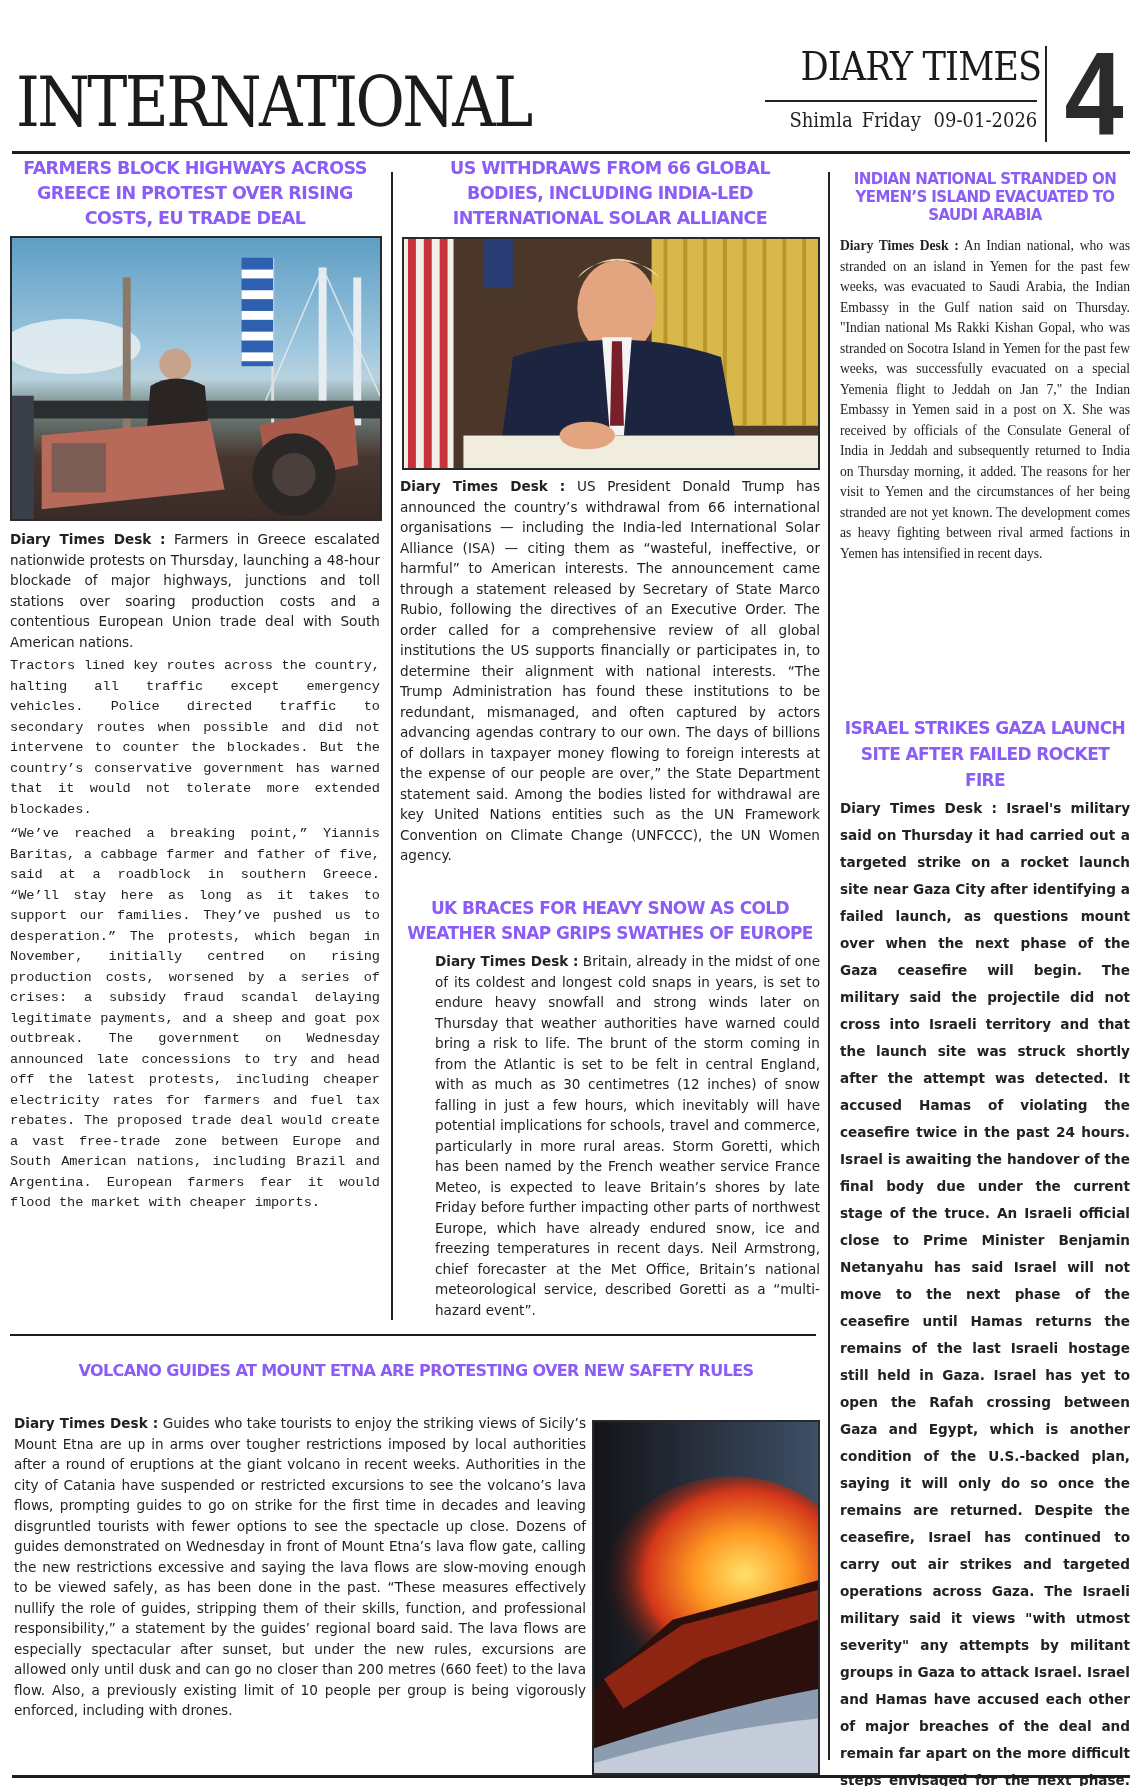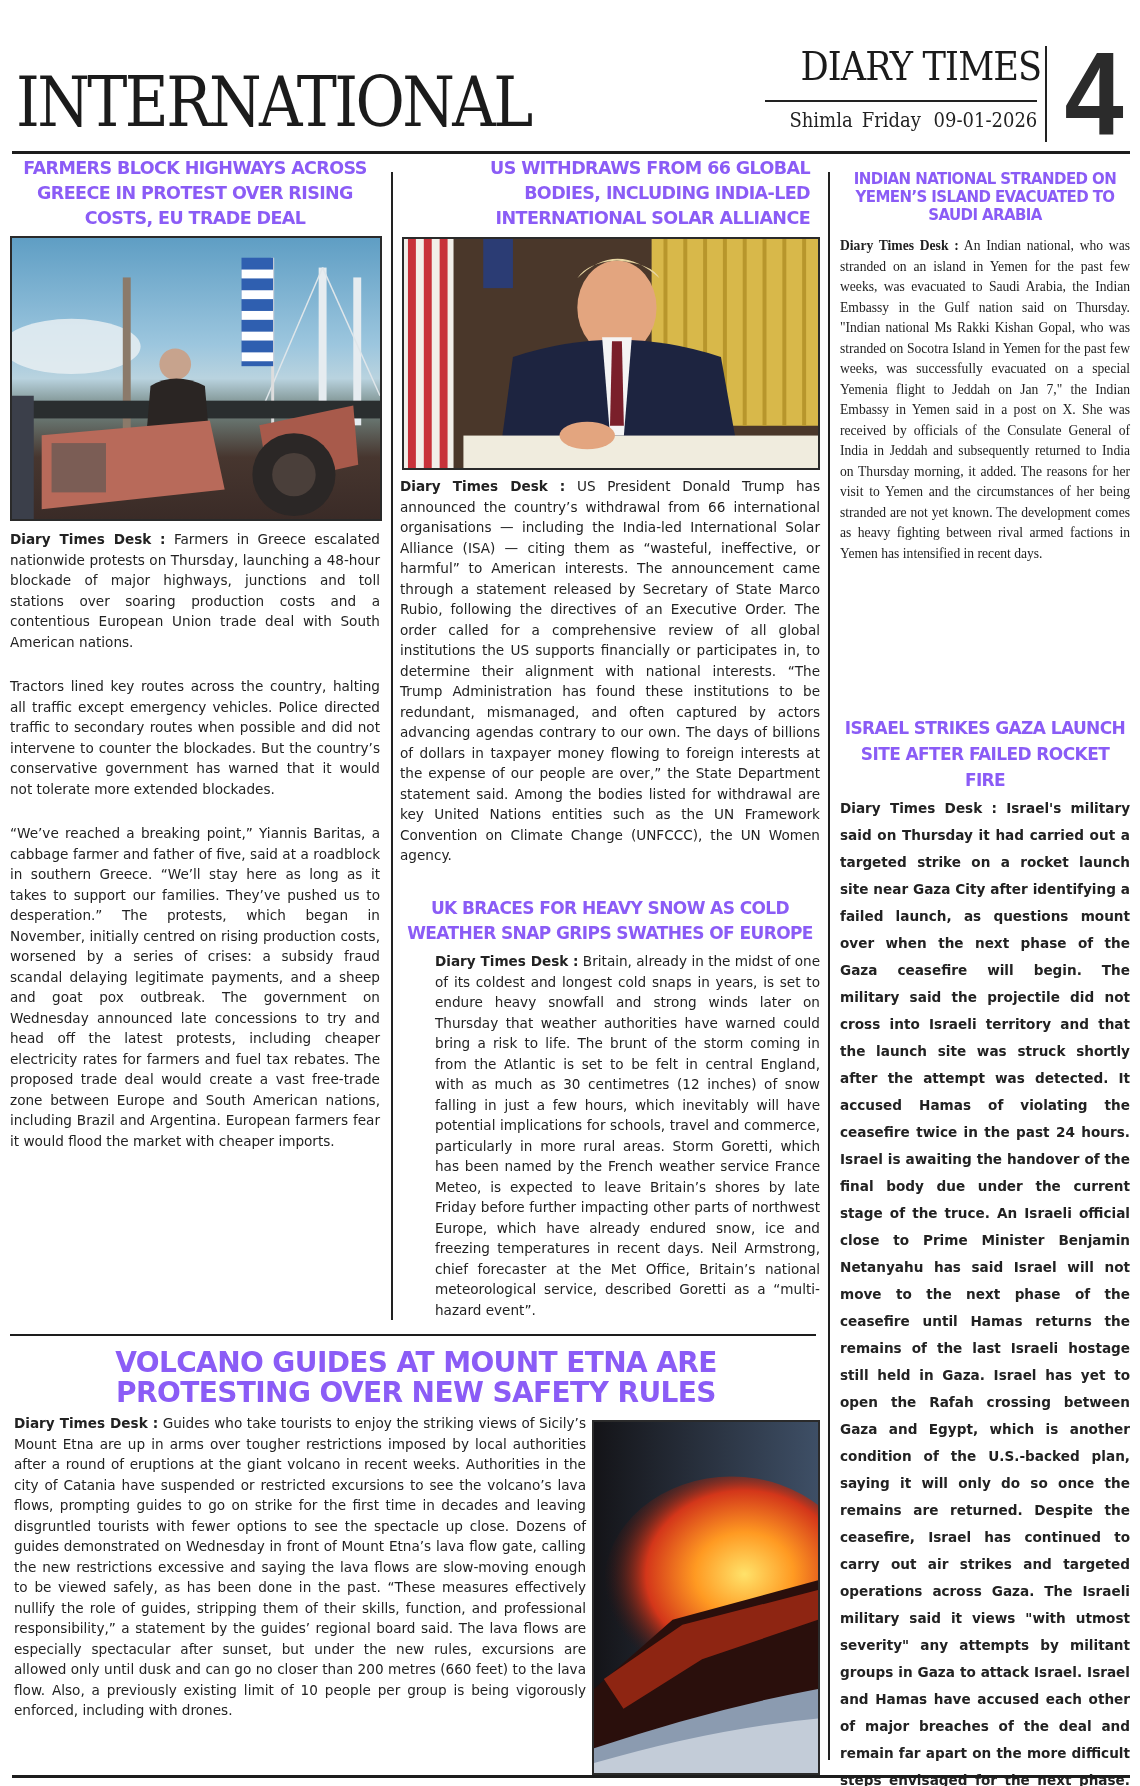--- a/index.html
+++ b/index.html
@@ -10,21 +10,21 @@
   .mast-rule { left:765px; top:100px; width:272px; height:2px; background:#222; }
   .dateline { left:762px; top:106px; width:274px; text-align:right; font-family:"DejaVu Serif", serif; font-size:20px; line-height:28px; color:#222; white-space:nowrap; transform:scaleX(0.9); transform-origin:right; }
   .dateline span { margin-left:10px; }
   .dateline span:first-child { margin-left:0; }
   .mast-vbar { left:1045px; top:46px; width:2px; height:96px; background:#222; }
   .page-num { left:1054px; top:34px; width:80px; text-align:center; font-family:"Liberation Sans", sans-serif; font-weight:bold; font-size:118px; line-height:120px; color:#2b2b2b; transform:scaleX(0.9); }
   .rule { background:#1d1d1d; }
   .headline { font-family:"DejaVu Sans", sans-serif; font-weight:bold; text-align:center; color:#8b5cf6; letter-spacing:-0.6px; }
   .body { font-family:"DejaVu Sans", sans-serif; text-align:justify; color:#222; }
   .body p { margin:0; }
-  .body p + p { margin-top:24px; }
+  .body p + p { margin-top:4px;font-family:Liberation Mono, monospace; }
   .lead { font-weight:bold; }
   .photo { border:2px solid #2a2a2a; box-sizing:border-box; overflow:hidden; }
   .vdiv { background:#222; width:2px; }
 </style>
 </head>
 <body>
 
 <div class="abs section-title">INTERNATIONAL</div>
 <div class="abs masthead">DIARY TIMES</div>
 <div class="abs mast-rule"></div>
@@ -69,21 +69,21 @@
     </svg>
   </div>
   <div class="body" style="margin-top:8px; font-size:13.6px; line-height:20.5px;">
     <p><span class="lead">Diary Times Desk :</span> <span>Farmers in Greece escalated nationwide protests on Thursday, launching a 48-hour blockade of major highways, junctions and toll stations over soaring production costs and a contentious European Union trade deal with South American nations.</span></p>
     <p>Tractors lined key routes across the country, halting all traffic except emergency vehicles. Police directed traffic to secondary routes when possible and did not intervene to counter the blockades. But the country’s conservative government has warned that it would not tolerate more extended blockades.</p>
     <p>“We’ve reached a breaking point,” Yiannis Baritas, a cabbage farmer and father of five, said at a roadblock in southern Greece. “We’ll stay here as long as it takes to support our families. They’ve pushed us to desperation.” The protests, which began in November, initially centred on rising production costs, worsened by a series of crises: a subsidy fraud scandal delaying legitimate payments, and a sheep and goat pox outbreak. The government on Wednesday announced late concessions to try and head off the latest protests, including cheaper electricity rates for farmers and fuel tax rebates. The proposed trade deal would create a vast free-trade zone between Europe and South American nations, including Brazil and Argentina. European farmers fear it would flood the market with cheaper imports.</p>
   </div>
 </article>
 
 <article class="abs" style="left:400px; top:156px; width:420px;">
-  <h2 class="headline" style="margin:0 10px; font-size:17.5px; line-height:25px;text-align:right;">US WITHDRAWS FROM 66 GLOBAL BODIES, INCLUDING INDIA-LED INTERNATIONAL SOLAR ALLIANCE</h2>
+  <h2 class="headline" style="margin:0 10px; font-size:17.5px; line-height:25px;">US WITHDRAWS FROM 66 GLOBAL BODIES, INCLUDING INDIA-LED INTERNATIONAL SOLAR ALLIANCE</h2>
   <div class="photo" style="margin:6px 0 0 2px; width:418px; height:233px; background:#3a2c22;" title="President signing documents in the Oval Office">
     <svg width="100%" height="100%" viewBox="0 0 418 233" preserveAspectRatio="none">
       <rect x="0" y="0" width="418" height="233" fill="#4a372a"></rect>
       <rect x="250" y="0" width="168" height="190" fill="#d8b84a"></rect>
       <g fill="#b8962c">
           <rect x="262" y="0" width="4" height="190"></rect>
           <rect x="282" y="0" width="4" height="190"></rect>
           <rect x="302" y="0" width="4" height="190"></rect>
           <rect x="322" y="0" width="4" height="190"></rect>
           <rect x="342" y="0" width="4" height="190"></rect>
@@ -128,21 +128,21 @@
 
 <article class="abs" style="left:840px; top:715px; width:290px;">
   <h2 class="headline" style="margin:0; font-size:17px; line-height:26px;">ISRAEL STRIKES GAZA LAUNCH SITE AFTER FAILED ROCKET FIRE</h2>
   <div class="body" style="margin-top:2px; font-size:13.6px; line-height:27px; font-weight:bold;">
     <p><span>Diary Times Desk :</span> <span>Israel's military said on Thursday it had carried out a targeted strike on a rocket launch site near Gaza City after identifying a failed launch, as questions mount over when the next phase of the Gaza ceasefire will begin. The military said the projectile did not cross into Israeli territory and that the launch site was struck shortly after the attempt was detected. It accused Hamas of violating the ceasefire twice in the past 24 hours. Israel is awaiting the handover of the final body due under the current stage of the truce. An Israeli official close to Prime Minister Benjamin Netanyahu has said Israel will not move to the next phase of the ceasefire until Hamas returns the remains of the last Israeli hostage still held in Gaza. Israel has yet to open the Rafah crossing between Gaza and Egypt, which is another condition of the U.S.-backed plan, saying it will only do so once the remains are returned. Despite the ceasefire, Israel has continued to carry out air strikes and targeted operations across Gaza. The Israeli military said it views "with utmost severity" any attempts by militant groups in Gaza to attack Israel. Israel and Hamas have accused each other of major breaches of the deal and remain far apart on the more difficult steps envisaged for the next phase. Hamas has refused to disarm and has been reasserting its control as Israeli troops remain entrenched in about half the territory. Israel has said it would resume military action if Hamas is not disarmed peacefully. Israel and Palestinian armed groups have been engaged in repeated rounds of fighting since the war erupted in October 2023.</span></p>
   </div>
 </article>
 
 <div class="abs rule" style="left:10px; top:1334px; width:806px; height:2px;"></div>
 <article class="abs" style="left:12px; top:1340px; width:808px;">
-  <h2 class="headline" style="margin:8px 40px; font-size:28px; line-height:30px;">VOLCANO GUIDES AT MOUNT ETNA ARE PROTESTING OVER NEW SAFETY RULES</h2>
+  <h2 class="headline" style="margin:16px 40px; font-size:16px; line-height:30px;">VOLCANO GUIDES AT MOUNT ETNA ARE PROTESTING OVER NEW SAFETY RULES</h2>
   <div class="body" style="position:absolute; left:2px; top:73px; width:572px; font-size:13.6px; line-height:20.5px;">
     <p><span class="lead">Diary Times Desk :</span> <span>Guides who take tourists to enjoy the striking views of Sicily’s Mount Etna are up in arms over tougher restrictions imposed by local authorities after a round of eruptions at the giant volcano in recent weeks. Authorities in the city of Catania have suspended or restricted excursions to see the volcano’s lava flows, prompting guides to go on strike for the first time in decades and leaving disgruntled tourists with fewer options to see the spectacle up close. Dozens of guides demonstrated on Wednesday in front of Mount Etna’s lava flow gate, calling the new restrictions excessive and saying the lava flows are slow-moving enough to be viewed safely, as has been done in the past. “These measures effectively nullify the role of guides, stripping them of their skills, function, and professional responsibility,” a statement by the guides’ regional board said. The lava flows are especially spectacular after sunset, but under the new rules, excursions are allowed only until dusk and can go no closer than 200 metres (660 feet) to the lava flow. Also, a previously existing limit of 10 people per group is being vigorously enforced, including with drones.</span></p>
   </div>
   <div class="photo" style="position:absolute; left:580px; top:80px; width:228px; height:355px; background:#1e1a1c;" title="Lava fountain erupting from Mount Etna at night">
     <svg width="100%" height="100%" viewBox="0 0 228 355" preserveAspectRatio="none">
       <defs>
         <radialGradient id="lava" cx="0.55" cy="0.45" r="0.55">
           <stop offset="0" stop-color="#ffe26a"></stop>
           <stop offset="0.35" stop-color="#ff9a22"></stop>
           <stop offset="0.7" stop-color="#d3361a"></stop>

